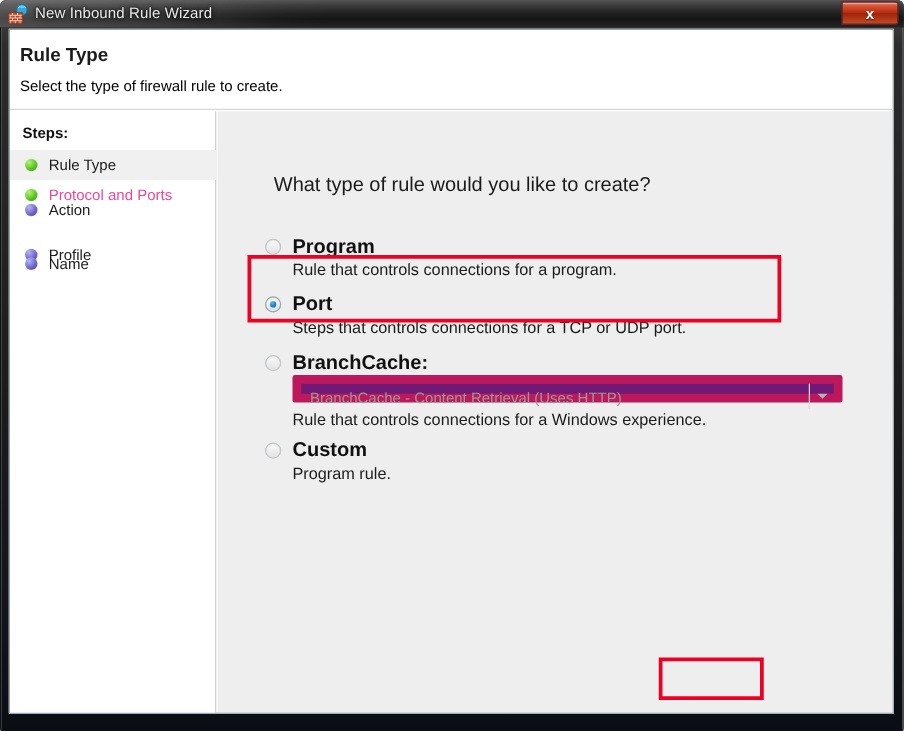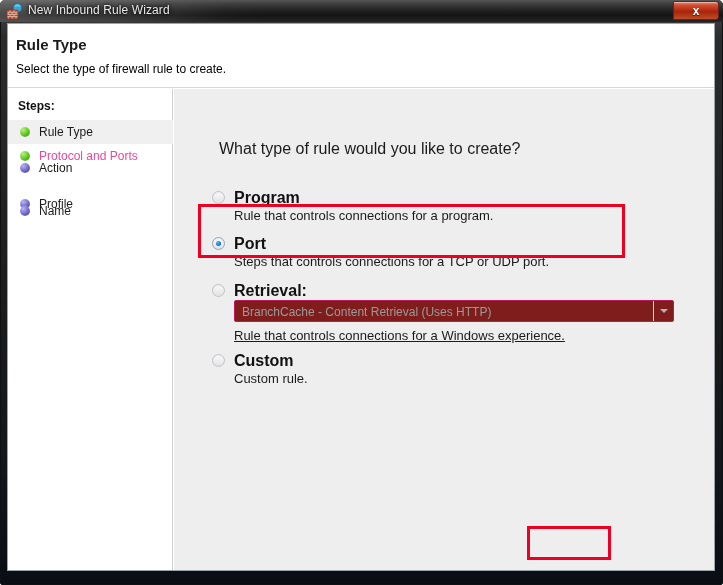--- a/index.html
+++ b/index.html
@@ -244,22 +244,22 @@
     white-space: nowrap;
   }
 
   
   .combo {
     position: absolute;
     left: 22px; top: 16px;
     width: 440px;
     height: 22px;
     box-sizing: border-box;
-    background: #7f1d1d;
-    border: 1px solid #be185d;
+    background: #701a75;
+    border: 7px solid #be185d;
     border-radius: 2px;
     cursor: default;
   }
   .combo-text {
     position: absolute;
     left: 7px; top: 4px;
     font-size: 12px;
     color: #9a9a9a;
     white-space: nowrap;
   }
@@ -391,36 +391,36 @@
       </div>
 
       <div class="opt-group" style="top:148px;">
         <span class="radio checked"></span>
         <span class="opt-title">Port</span>
         <span class="opt-desc">Steps that controls connections for a TCP or UDP port.</span>
       </div>
 
       <div class="opt-group" style="top:195px;">
         <span class="radio"></span>
-        <span class="opt-title">Retrieval:</span>
+        <span class="opt-title">BranchCache:</span>
 
         <div class="combo">
           <span class="combo-text">BranchCache - Content Retrieval (Uses HTTP)</span>
           <span class="combo-btn">
             <span class="chev"></span>
           </span>
         </div>
 
-        <span class="opt-desc" style="top:44px;text-decoration:underline;">Rule that controls connections for a Windows experience.</span>
+        <span class="opt-desc" style="top:44px;">Rule that controls connections for a Windows experience.</span>
       </div>
 
       <div class="opt-group" style="top:265px;">
         <span class="radio"></span>
         <span class="opt-title">Custom</span>
-        <span class="opt-desc">Custom rule.</span>
+        <span class="opt-desc">Program rule.</span>
       </div>
 
 
     </div>
   </div>
 
   <div class="annot" style="left:198px; top:204px; width:427px; height:54px;"></div>
   <div class="annot" style="left:527px; top:526px; width:84px; height:34px;"></div>
 
 </div>

